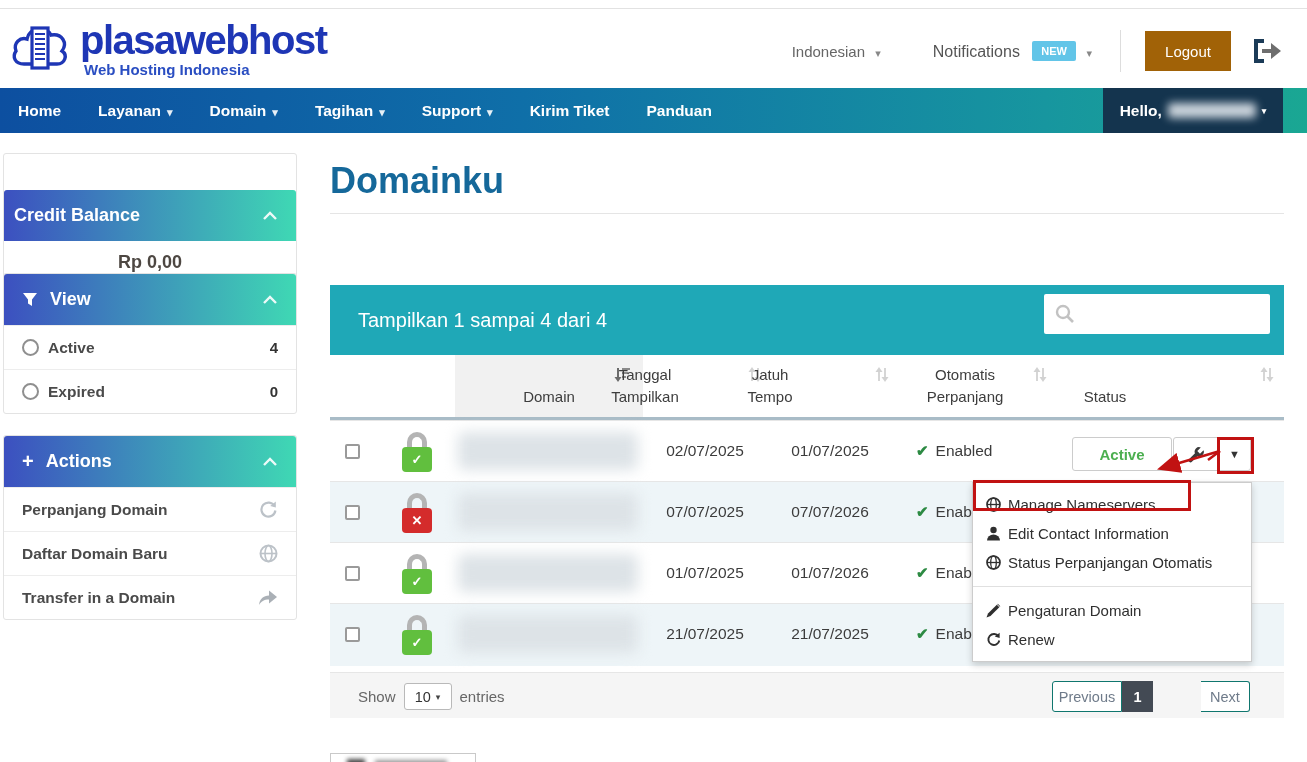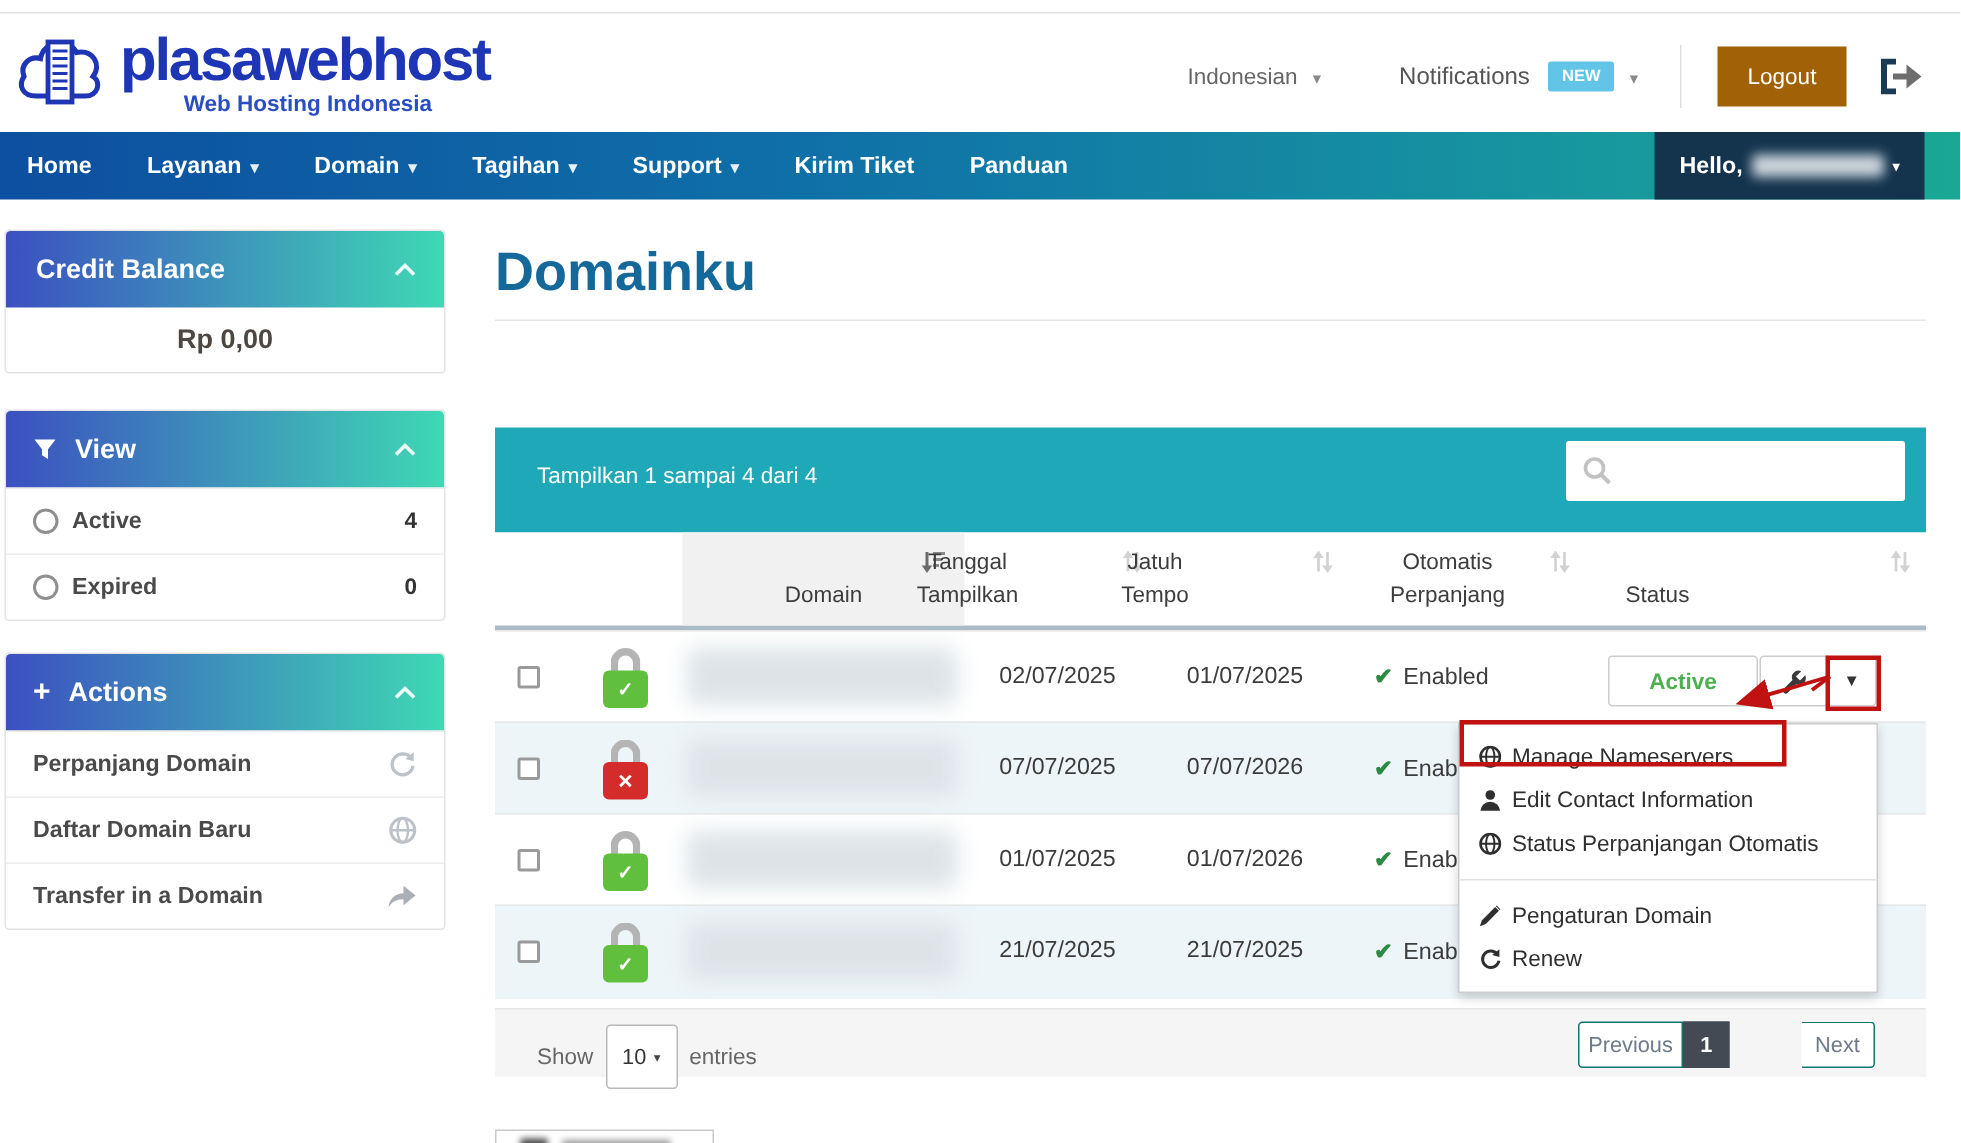--- a/index.html
+++ b/index.html
@@ -4,21 +4,21 @@
 <style>
   * { margin:0; padding:0; box-sizing:border-box; }
   body { background:#fff; font-family:"Liberation Sans", sans-serif; }
   .screen { position:relative; width:1307px; height:762px; background:#fff; overflow:hidden; }
 
   
   .topline { position:absolute; left:0; top:8px; width:1307px; height:1px; background:#e2e2e2; }
   .logo-wrap { position:absolute; left:10px; top:20px; display:flex; align-items:flex-start; }
   .logo-text { margin-left:10px; }
   .brand { font-size:40px; font-weight:bold; letter-spacing:-1.5px; color:#1e36b5; line-height:40px; }
-  .tagline { font-size:15px; font-weight:bold; color:#2a4ec2; margin-left:4px; margin-top:1px;text-align:center; }
+  .tagline { font-size:15px; font-weight:bold; color:#2a4ec2; margin-left:4px; margin-top:1px; }
   .hdr-right { position:absolute; right:24px; top:30px; height:42px; display:flex; align-items:center; }
   .hdr-lang { color:#666; font-size:15px; }
   .hdr-notif { color:#555; font-size:16px; margin-left:52px; }
   .caret { font-size:11px; color:#888; margin-left:6px; }
   .new-badge { display:inline-block; background:#62c5e8; color:#fff; font-size:11px; font-weight:bold; padding:4px 9px; border-radius:2px; margin-left:8px; vertical-align:2px; }
   .hdr-divider { width:1px; height:42px; background:#ddd; margin:0 24px 0 28px; }
   .logout-btn { width:86px; height:40px; background:#a16207; color:#fff; font-size:15px; border:none; cursor:pointer; font-family:inherit; }
   .exit-icon { margin-left:22px; }
 
   
@@ -50,21 +50,21 @@
   
   .page-title { position:absolute; left:330px; top:160px; font-size:36px; font-weight:bold; color:#15689a; }
   .title-rule { position:absolute; left:330px; top:213px; width:954px; height:1px; background:#e5e5e5; }
   .breadcrumb { position:absolute; left:330px; top:228px; font-size:14.5px; color:#9b9b9b; }
   .breadcrumb .sep { margin:0 10px; color:#b5b5b5; }
   .breadcrumb .bc-link { color:#9b9b9b; cursor:pointer; }
   .breadcrumb .bc-current { color:#51626b; font-weight:bold; }
 
   
   .tbl-toolbar { position:absolute; left:330px; top:285px; width:954px; height:70px; background:#1fa8b7; }
-  .tbl-summary { position:absolute; left:28px; top:24px; color:#fff; font-size:15px; }
+  .tbl-summary { position:absolute; left:28px; top:24px; color:#fff; font-size:20px; }
   .search-box { position:absolute; right:14px; top:9px; width:226px; height:40px; background:#fff; border-radius:2px; display:flex; align-items:center; padding-left:10px; }
 
   .tbl-header { position:absolute; left:330px; top:355px; width:954px; height:65px; background:#fff; border-bottom:3px solid #a9bcc7; }
   .col-domain-bg { position:absolute; left:125px; top:0; width:188px; height:62px; background:#f1f1f1; }
   .th { position:absolute; font-size:15px; color:#3d3d3d; text-align:center; line-height:22px; }
   .sort-icon { position:absolute; top:12px; }
 
   .tbl-row { position:absolute; left:330px; width:954px; height:61px; border-top:1px solid #e6e6e6; background:#fff; }
   .tbl-row.alt { background:#eef5f8; }
   .tbl-row:first-of-type { border-top:none; }
@@ -81,21 +81,21 @@
   .cell-renew { position:absolute; left:586px; top:21px; font-size:15.5px; color:#3c3c3c; white-space:nowrap; }
   .chk-green { color:#2c8a43; font-weight:bold; margin-right:7px; font-size:15px; }
   .status-btn { position:absolute; left:742px; top:16px; width:100px; height:34px; background:#fff; border:1px solid #ccc; border-radius:3px;
     color:#4caf50; font-weight:bold; font-size:15px; font-family:inherit; cursor:pointer; }
   .tool-btn { position:absolute; top:16px; height:34px; background:#fff; border:1px solid #ccc; cursor:pointer; font-family:inherit; }
   .wrench-btn { left:843px; width:46px; border-radius:3px 0 0 3px; }
   .caret-btn { left:889px; width:32px; border-left:none; border-radius:0 3px 3px 0; font-size:11px; color:#333; }
 
   .tbl-footer { position:absolute; left:330px; top:672px; width:954px; height:46px; background:#f5f5f5; border-top:1px solid #e6e6e6; }
   .show-wrap { position:absolute; left:28px; top:10px; display:flex; align-items:center; color:#666; font-size:15px; }
-  .size-select { width:48px; height:43px; border:1px solid #b9b9b9; border-radius:3px; background:#fff; margin:0 8px;
+  .size-select { width:48px; height:27px; border:1px solid #b9b9b9; border-radius:3px; background:#fff; margin:0 8px;
     display:flex; align-items:center; justify-content:center; font-size:14.5px; color:#333; cursor:pointer; }
   .size-select .caret { color:#444; margin-left:5px; font-size:9px; }
   .pager { position:absolute; right:34px; top:8px; display:flex; }
   .pg-btn { height:31px; display:flex; align-items:center; justify-content:center; font-size:14.5px; cursor:pointer;
     background:#fff; border:1px solid #0f766e; color:#6f7b8a; }
   .pg-prev { width:70px; border-radius:3px 0 0 3px; }
   .pg-cur { width:31px; background:#434a54; border-color:#434a54; color:#fff; font-weight:bold; }
   .pg-next { width:49px; border-left:none; border-radius:0 3px 3px 0;margin-left:48px; }
 
   
@@ -178,21 +178,21 @@
       <span class="nav-item"><span>Panduan</span></span>
     </div>
     <div class="hello-box">
       <span>Hello,</span>
       <span class="blur-name"></span>
       <span class="caret" style="font-size:9px;">▾</span>
     </div>
   </div>
 
   <div class="panel" style="top:153px;">
-    <div class="panel-head" style="padding-left:20px;">
+    <div class="panel-head" style="padding-left:10px;margin-top:36px;">
       <span class="ttl" style="margin-left:0;">Credit Balance</span>
       <span class="chev">
         <svg width="16" height="11" viewBox="0 0 16 11">
             <path d="M2 9 L8 3 L14 9" fill="none" stroke="rgba(255,255,255,.9)" stroke-width="2.4"></path>
           </svg>
       </span>
     </div>
     <div class="balance-body">Rp 0,00</div>
   </div>
 

